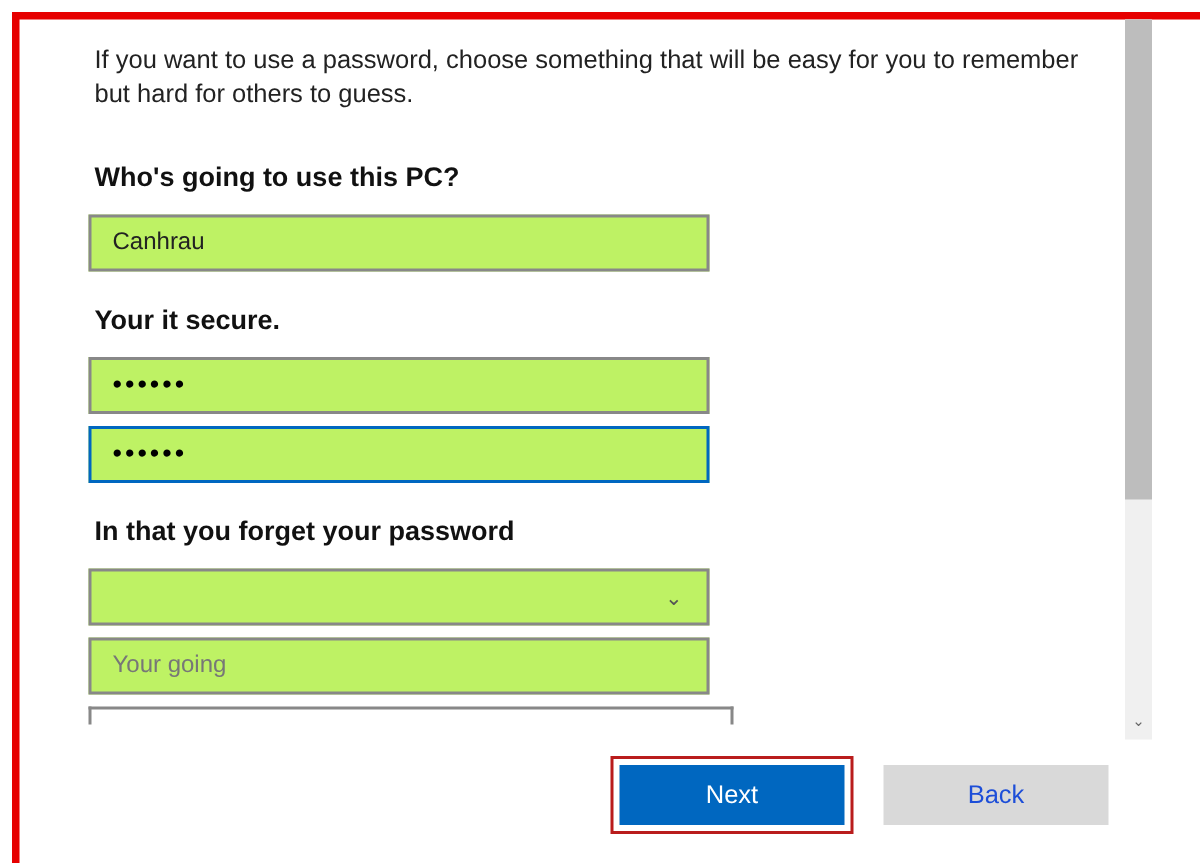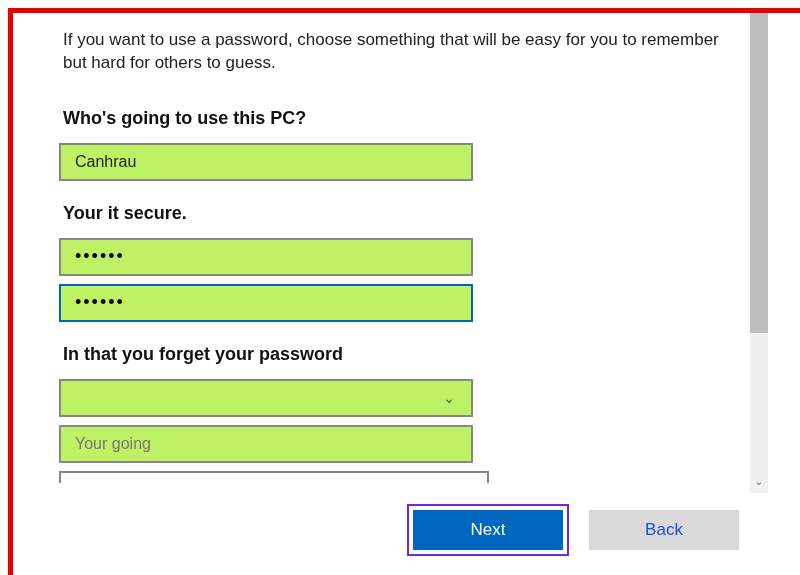--- a/index.html
+++ b/index.html
@@ -126,21 +126,21 @@
     }
     .btn-next {
       background: #0067c0;
       color: #fff;
     }
     .btn-back {
       background: #d9d9d9;
       color: #1d4ed8;
     }
     .highlight-box {
-      border: 2px solid #6d28d9;
+      border: 2px solid #b91c1c;
       padding: 4px;
     }
   </style>
 </head>
 <body>
 
 <div class="outer-border">
 
   <div class="content-area">
 

